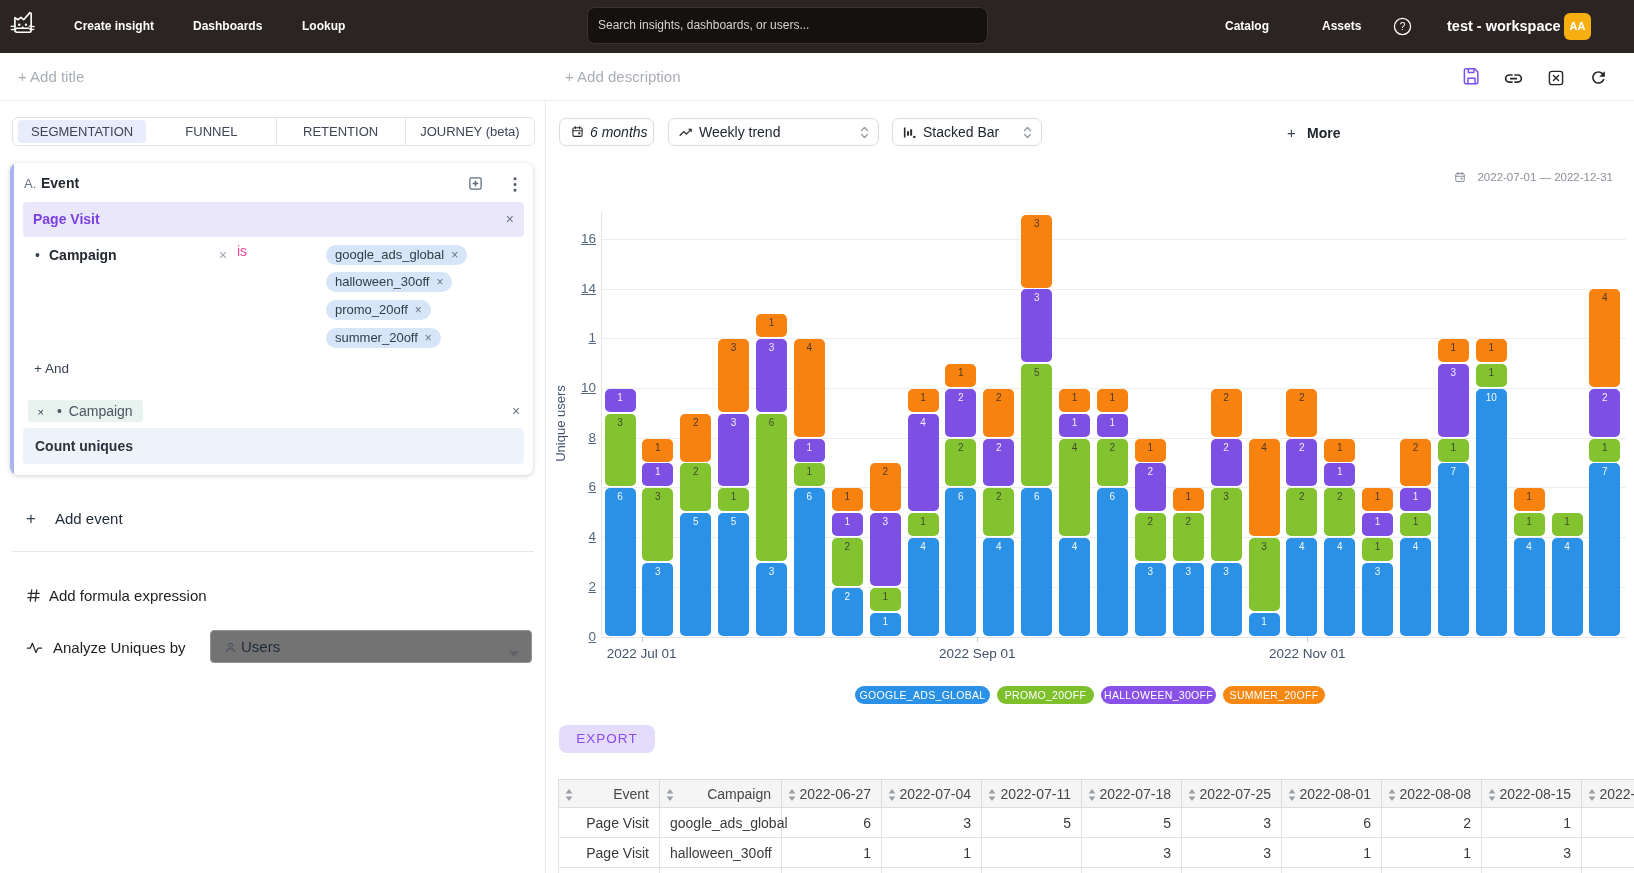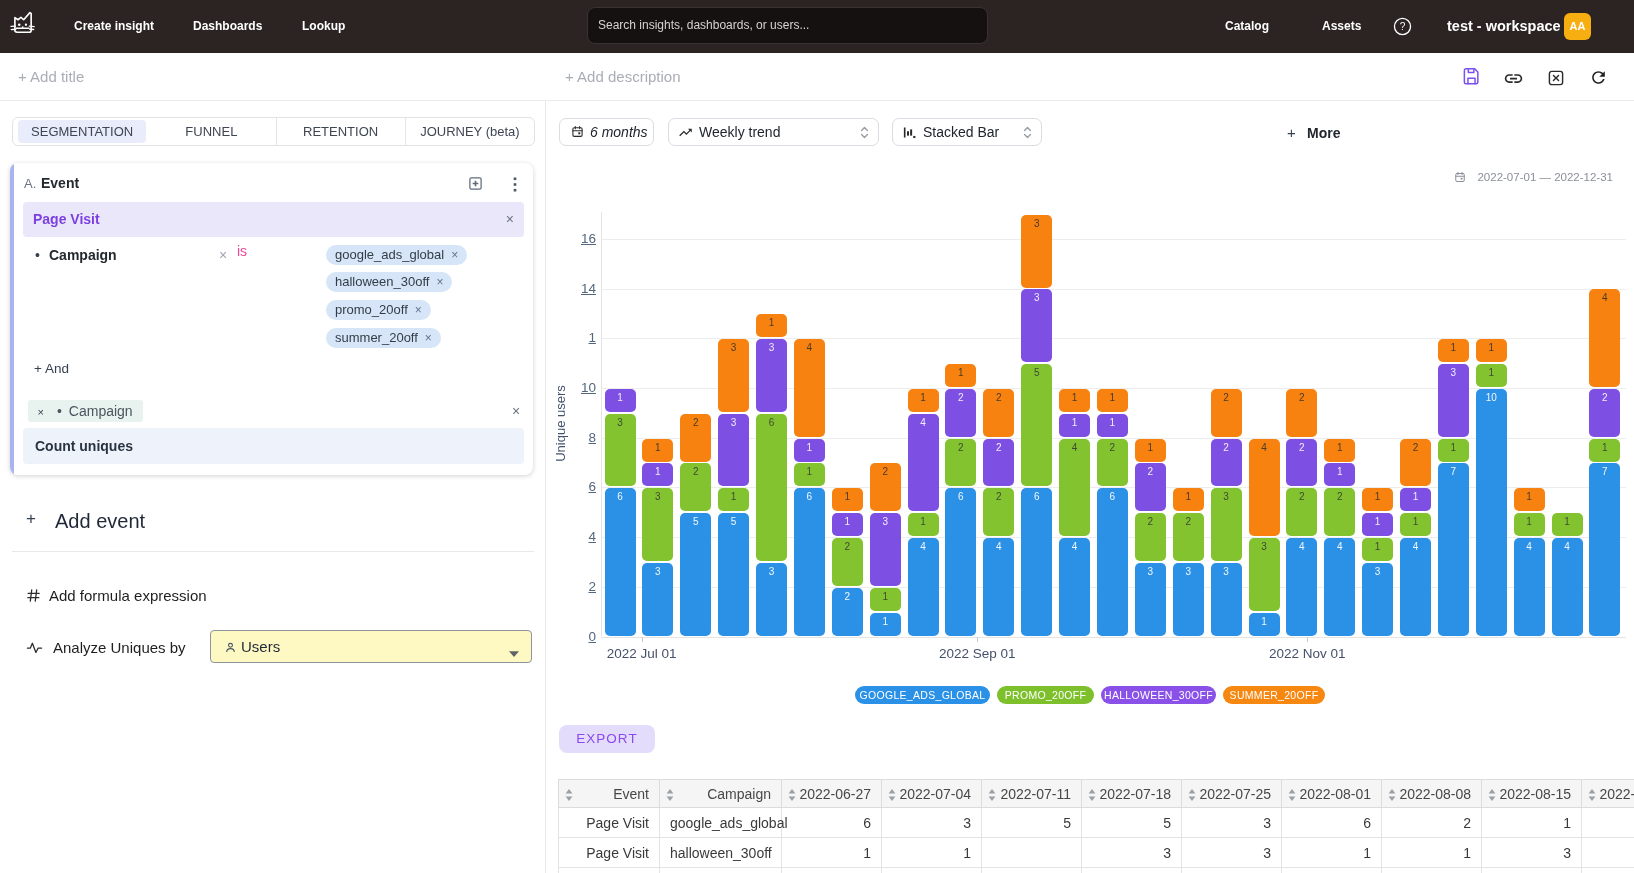--- a/index.html
+++ b/index.html
@@ -148,31 +148,31 @@
 
   <div class="cardrow" style="left:24px;top:198px;color:#374151;font-size:13.5px;">+ And</div>
 
   <div class="greenchip"><span style="font-size:11px;color:#374151;">×</span><span style="margin-left:13px;">•</span><span style="margin-left:7px;">Campaign</span></div>
   <div class="cardrow" style="left:502px;top:240px;color:#6b7280;">×</div>
 
   <div class="cu">Count uniques</div>
 </div>
 
 <div class="abs" style="left:26px;top:509px;font-size:17px;color:#374151;">+</div>
-<div class="abs" style="left:55px;top:510px;font-size:20px;color:#1f2937;">Add event</div>
+<div class="abs" style="left:55px;top:510px;font-size:15px;color:#1f2937;">Add event</div>
 <div class="abs" style="left:12px;top:551px;width:522px;height:1px;background:#e8e8e8;"></div>
 <div class="abs" style="left:25px;top:587px;"><svg width="17" height="17" viewBox="0 0 24 24" fill="none" stroke="#2b2b2b" stroke-width="1.8" stroke-linecap="round">
 <path d="M9.5 4 L7.5 20 M16.5 4 L14.5 20 M4.5 9 H20 M4 15 H19.5"></path>
 </svg></div>
 <div class="abs" style="left:49px;top:587px;font-size:15px;color:#1f1f1f;">Add formula expression</div>
 <div class="abs" style="left:26px;top:640px;"><svg width="17" height="15" viewBox="0 0 24 20" fill="none" stroke="#2b2b2b" stroke-width="1.8" stroke-linecap="round" stroke-linejoin="round">
 <path d="M2 11 h4 l3-7 5 13 3-6 h5"></path>
 </svg></div>
 <div class="abs" style="left:53px;top:639px;font-size:15px;color:#1f1f1f;">Analyze Uniques by</div>
-<div class="abs" style="left:210px;top:629.5px;width:322px;height:33px;border:1px solid #8d949c;border-radius:4px;background:#fef9c3;">
+<div class="abs" style="left:210px;top:629.5px;width:322px;height:33px;border:1px solid #8d949c;border-radius:4px;background:#737373;">
   <span style="position:absolute;left:13px;top:9px;"><svg width="13" height="13" viewBox="0 0 24 24" fill="none" stroke="#4b5563" stroke-width="2">
 <circle cx="12" cy="8" r="3.6"></circle>
 <path d="M5 20.5 c0-4 3-6.5 7-6.5 s7 2.5 7 6.5"></path>
 </svg></span>
   <span style="position:absolute;left:30px;top:7px;font-size:15px;color:#1f2937;">Users</span>
   <span style="position:absolute;right:11px;top:13px;"><svg width="12" height="8" viewBox="0 0 12 8" fill="#5f6368">
           <path d="M1 1.2 L6 7 L11 1.2 Z"></path>
         </svg></span>
 </div>
 

